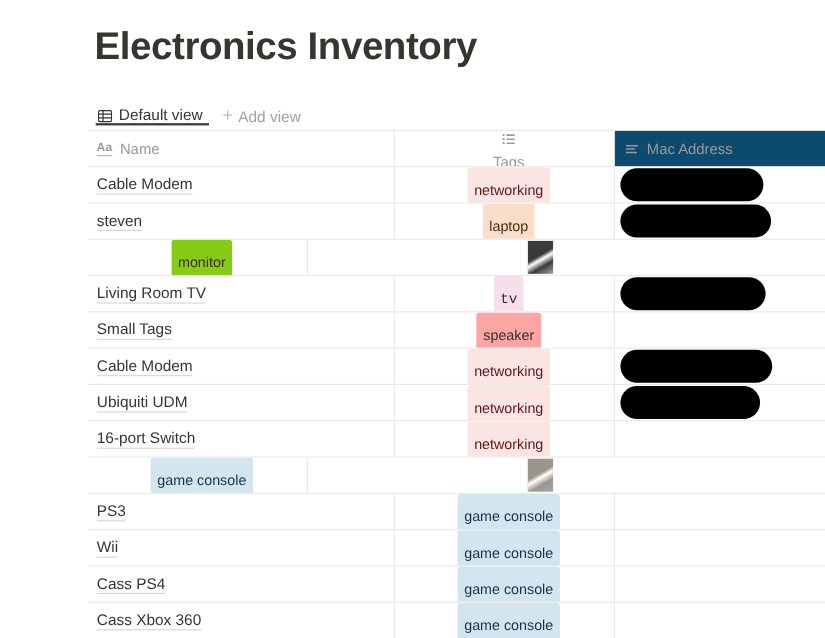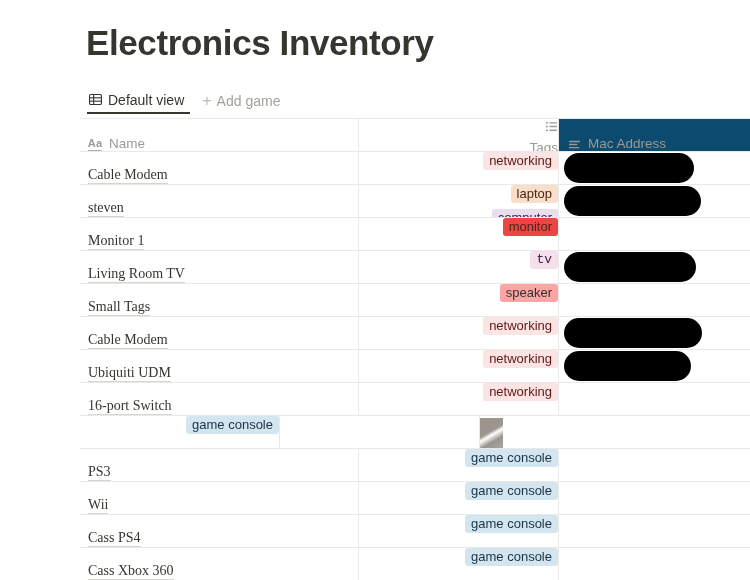--- a/index.html
+++ b/index.html
@@ -40,21 +40,21 @@
   .view-bar {
     position: absolute;
     left: 55px;
     top: 86px;
     display: flex;
     align-items: flex-end;
     height: 28px;
   }
   .view-tab {
     display: flex;
-    align-items: center;
+    align-items: flex-end;
     gap: 6px;
     height: 27px;
     padding: 0 6px 0 2px;
     font-size: 14px;
     color: #37352f;
     box-sizing: border-box;
     cursor: pointer;
   }
   .view-tab.active {
     border-bottom: 2px solid #37352f;
@@ -91,21 +91,21 @@
     display: flex;
     height: 33px;
     border-bottom: 1px solid #e9e9e7;
     box-sizing: border-box;
   }
   .thead .trow { border-bottom: 1px solid #e9e9e7; }
 
   .cell {
     box-sizing: border-box;
     display: flex;
-    align-items: flex-end;
+    align-items: center;
     border-right: 1px solid #e9e9e7;
     overflow: hidden;
     position: relative;
   }
   .c-name  { width: 279px; padding-left: 8px; }
   .c-tags  { width: 200px; padding-left: 8px; gap: 6px; flex-direction: column; }
   .c-mac   { width: 200px; padding-left: 8px; }
   .c-att   { width: 23px; padding: 0; border-right: none; }
 
   .thead .cell {
@@ -134,28 +134,27 @@
     letter-spacing: 0.2px;
   }
 
   .name-text {
     font-size: 14px;
     color: #37352f;
     border-bottom: 1px solid #d7d5d0;
     line-height: 17px;
     white-space: nowrap;
     cursor: pointer;
-    font-family: Liberation Serif, serif;
   }
 
   .tag {
     display: inline-block;
     font-size: 13px;
     line-height: 18px;
-    padding: 0 6px;
+    padding: 12px 6px;
     border-radius: 3px;
     white-space: nowrap;
   }
 
   
   .redact {
     position: absolute;
     background: #000000;
     border-radius: 18px;
   }
@@ -182,21 +181,21 @@
           <rect x="0.6" y="1.6" width="12.8" height="10.8" rx="1.4" fill="none" stroke="#37352f" stroke-width="1.2"></rect>
           <line x1="0.6" y1="5.2" x2="13.4" y2="5.2" stroke="#37352f" stroke-width="1.2"></line>
           <line x1="0.6" y1="8.8" x2="13.4" y2="8.8" stroke="#37352f" stroke-width="1.2"></line>
           <line x1="5" y1="1.6" x2="5" y2="12.4" stroke="#37352f" stroke-width="1.2"></line>
         </svg>
       </span>
       <span>Default view</span>
     </div>
     <div class="view-tab add">
       <span class="plus">+</span>
-      <span>Add game</span>
+      <span>Add view</span>
     </div>
   </div>
 
   <div class="table">
     <div class="thead">
       <div class="trow">
 
         <div class="cell c-name">
           <span class="hdr-icon">
             <span class="aa-icon">Aa</span>
@@ -260,25 +259,22 @@
           <div class="cell c-tags">
             <span class="tag" style="background: rgb(250, 222, 201); color: rgb(73, 41, 15);">laptop</span>
             <span class="tag" style="background: rgb(232, 222, 238); color: rgb(60, 34, 73);">computer</span>
           </div>
           <div class="cell c-mac">
             <div class="redact" style="width: 137px; height: 30px; left: 5px; top: 1px;"></div>
           </div>
           <div class="cell c-att"></div>
         </div>
         <div class="trow">
-          <div class="cell c-name">
-            <span class="name-text">Monitor 1</span>
-          </div>
-          <div class="cell c-tags">
-            <span class="tag" style="background: #ef4444; color: rgb(68, 42, 30);">monitor</span>
+          <div class="cell c-tags">
+            <span class="tag" style="background: #84cc16; color: rgb(68, 42, 30);">monitor</span>
           </div>
           <div class="cell c-mac"></div>
           <div class="cell c-att">
             <div class="thumb" style="background: linear-gradient(150deg, rgb(58, 58, 56) 0%, rgb(58, 58, 56) 45%, rgba(255, 255, 255, 0.28) 55%, rgb(58, 58, 56) 72%, rgba(0, 0, 0, 0.35) 100%);"></div>
           </div>
         </div>
         <div class="trow">
           <div class="cell c-name">
             <span class="name-text">Living Room TV</span>
           </div>

